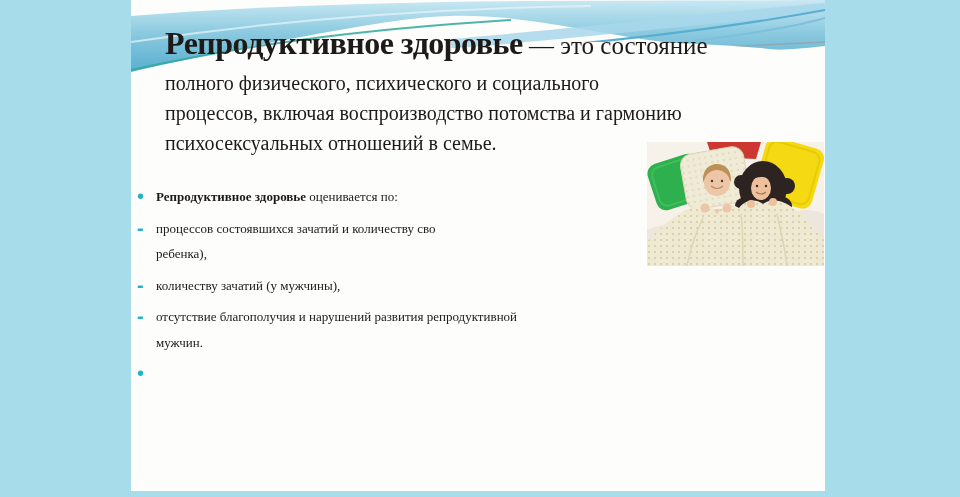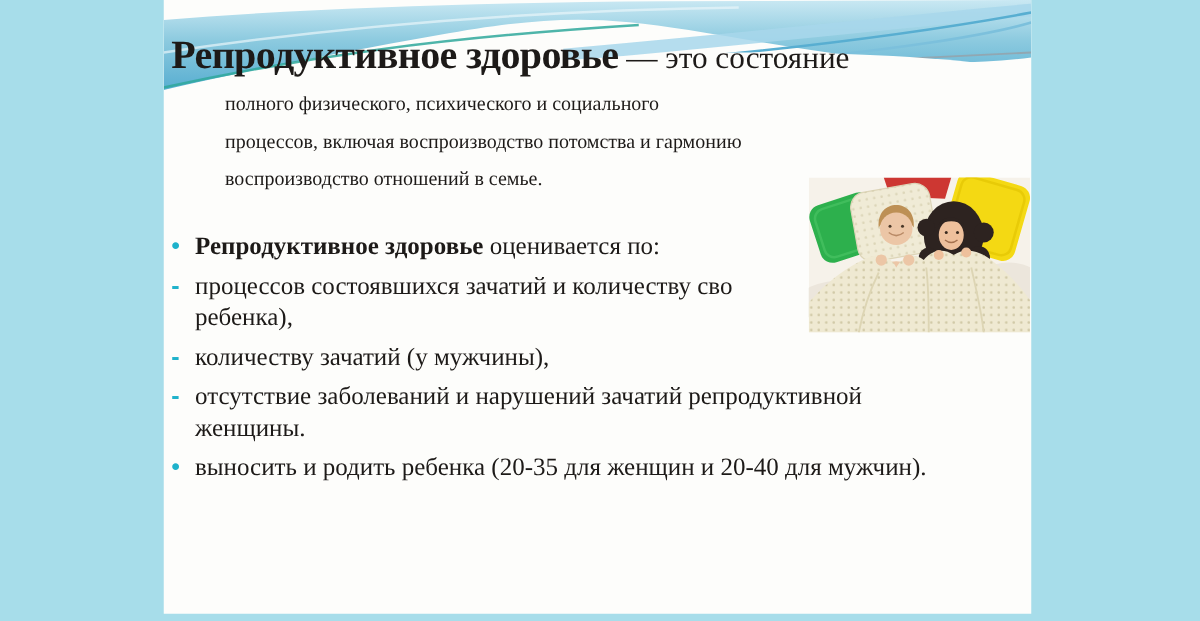--- a/index.html
+++ b/index.html
@@ -9,37 +9,37 @@
     overflow:hidden;
     font-family:"Liberation Serif","DejaVu Serif",serif;
   }
   .content{
     position:absolute;left:131px;top:0;
     width:694px;height:491px;
     overflow:hidden;
   }
   .wave{position:absolute;left:0;top:0;width:694px;height:150px;display:block;}
   .text-layer{position:relative;z-index:2;}
-  .title-block{padding:24px 0 0 6px;}
+  .title-block{padding:24px 0 0 34px;}
   .title-line{line-height:38px;white-space:nowrap;}
   .t-bold{font-weight:bold;font-size:32px;letter-spacing:-0.5px;}
   .t-rest{font-size:25px;}
   .intro .iline{
-    font-size:16px;line-height:30px;white-space:nowrap;margin-left:43px;
+    font-size:20px;line-height:30px;white-space:nowrap;
   }
   .bullets{margin-top:26px;padding-left:6px;}
   .bullet{display:flex;margin-bottom:6px;}
   .marker{
     width:19px;flex:0 0 19px;
     font-family:"Liberation Sans","DejaVu Sans",sans-serif;
     font-size:20px;line-height:25.5px;text-align:left;
   }
   .marker.dash{font-weight:bold;}
   .bullet-text{flex:1;}
-  .bline{font-size:20px;line-height:25.5px;white-space:nowrap;}
+  .bline{font-size:13px;line-height:25.5px;white-space:nowrap;}
   .bline b{font-weight:bold;}
   .photo{
     position:absolute;left:516px;top:142px;
     width:177px;height:124px;z-index:3;
   }
   .photo svg{display:block;width:100%;height:100%;}
 </style>
 </head>
 <body>
 
@@ -72,21 +72,21 @@
     </svg>
 
     <div class="text-layer">
       <div class="title-block">
         <div class="title-line">
           <span class="t-bold">Репродуктивное здоровье</span><span class="t-rest"> — это состояние</span>
         </div>
         <div class="intro">
           <div class="iline">полного физического, психического и социального</div>
           <div class="iline">процессов, включая воспроизводство потомства и гармонию</div>
-          <div class="iline">воспроизводство отношений в семье.</div>
+          <div class="iline">психосексуальных отношений в семье.</div>
         </div>
       </div>
 
       <div class="bullets">
 
         <div class="bullet">
           <span class="marker dot" style="color:#1eb2cb;">•</span>
           <div class="bullet-text">
             <div class="bline"><b>Репродуктивное здоровье</b><span> оценивается по:</span></div>
           </div>
@@ -103,29 +103,28 @@
         <div class="bullet">
           <span class="marker dash" style="color:#1eb2cb;">-</span>
           <div class="bullet-text">
             <div class="bline">количеству зачатий (у мужчины),</div>
           </div>
         </div>
 
         <div class="bullet">
           <span class="marker dash" style="color:#1eb2cb;">-</span>
           <div class="bullet-text">
-            <div class="bline">отсутствие заболеваний  и нарушений зачатий репродуктивной</div>
-            <div class="bline">женщины.</div>
+            <div class="bline">отсутствие благополучия  и нарушений развития репродуктивной</div>
+            <div class="bline">мужчин.</div>
           </div>
         </div>
 
         <div class="bullet">
           <span class="marker dot" style="color:#1eb2cb;">•</span>
           <div class="bullet-text">
-            <div class="bline">выносить и родить ребенка (20-35 для женщин и 20-40 для мужчин).</div>
           </div>
         </div>
 
       </div>
     </div>
 
     <div class="photo">
       <svg viewBox="0 0 177 124" preserveAspectRatio="none" aria-hidden="true">
         <defs>
           <pattern id="pd" width="6" height="6" patternUnits="userSpaceOnUse">

